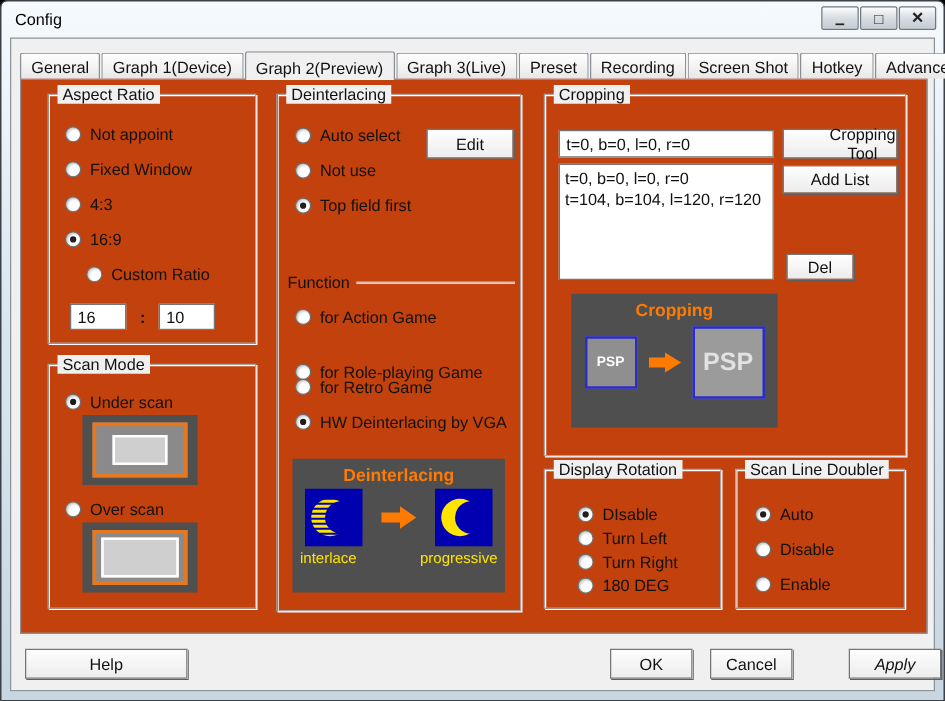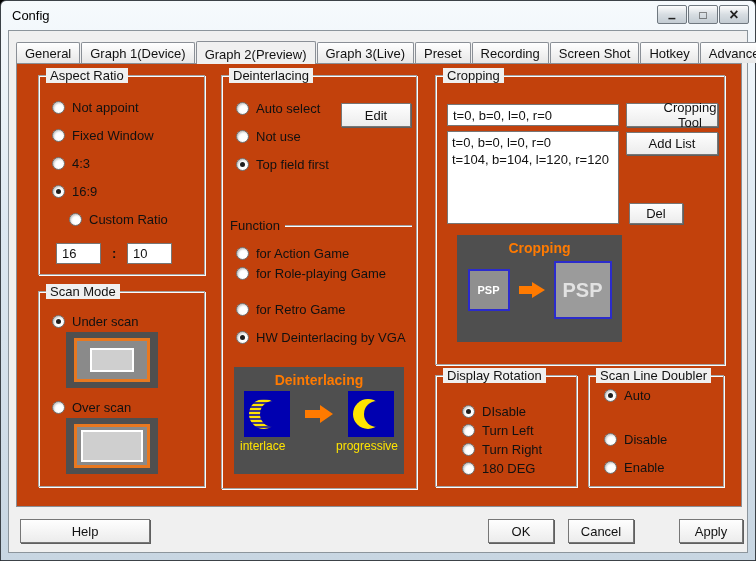--- a/index.html
+++ b/index.html
@@ -197,21 +197,21 @@
           <span class="rtext">Top field first</span>
         </div>
         <div class="subhead" style="left:8px;top:142px;right:4px;">
           <span>Function</span>
           <span class="subline"></span>
         </div>
         <div class="radio" style="left:14px;top:170px;">
           <span class="rb"></span>
           <span class="rtext">for Action Game</span>
         </div>
-        <div class="radio" style="left:14px;top:190px;text-align:right;">
+        <div class="radio" style="left:14px;top:214px;text-align:right;">
           <span class="rb"></span>
           <span class="rtext">for Role-playing Game</span>
         </div>
         <div class="radio" style="left:14px;top:226px;">
           <span class="rb"></span>
           <span class="rtext">for Retro Game</span>
         </div>
         <div class="radio" style="left:14px;top:254px;">
           <span class="rb checked"></span>
           <span class="rtext">HW Deinterlacing by VGA</span>
@@ -295,35 +295,35 @@
           <span class="rtext">Turn Right</span>
         </div>
         <div class="radio" style="left:26px;top:85px;">
           <span class="rb"></span>
           <span class="rtext">180 DEG</span>
         </div>
       </div>
 
       <div class="group" style="left:571px;top:311px;width:136px;height:112px;">
         <span class="gtitle">Scan Line Doubler</span>
-        <div class="radio" style="left:15px;top:12px;">
+        <div class="radio" style="left:15px;top:28px;">
           <span class="rb checked"></span>
           <span class="rtext">Auto</span>
         </div>
         <div class="radio" style="left:15px;top:56px;">
           <span class="rb"></span>
           <span class="rtext">Disable</span>
         </div>
         <div class="radio" style="left:15px;top:84px;">
           <span class="rb"></span>
           <span class="rtext">Enable</span>
         </div>
       </div>
 
     </div>
 
     <button class="btn" style="left:11px;top:488px;width:130px;height:24px;">Help</button>
     <button class="btn" style="left:479px;top:488px;width:66px;height:24px;">OK</button>
     <button class="btn" style="left:559px;top:488px;width:66px;height:24px;">Cancel</button>
-    <button class="btn" style="left:670px;top:488px;width:64px;height:24px;">Apply</button>
+    <button class="btn" style="left:670px;top:488px;width:74px;height:24px;font-style:italic;">Apply</button>
 
   </div>
 </div>
 
 </body></html>

